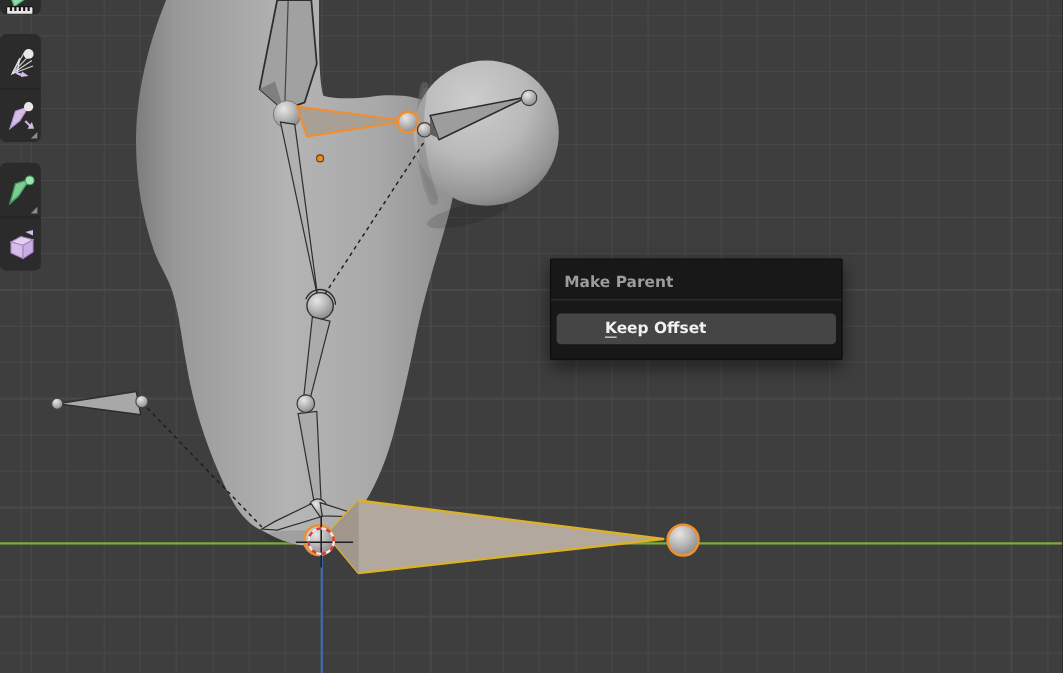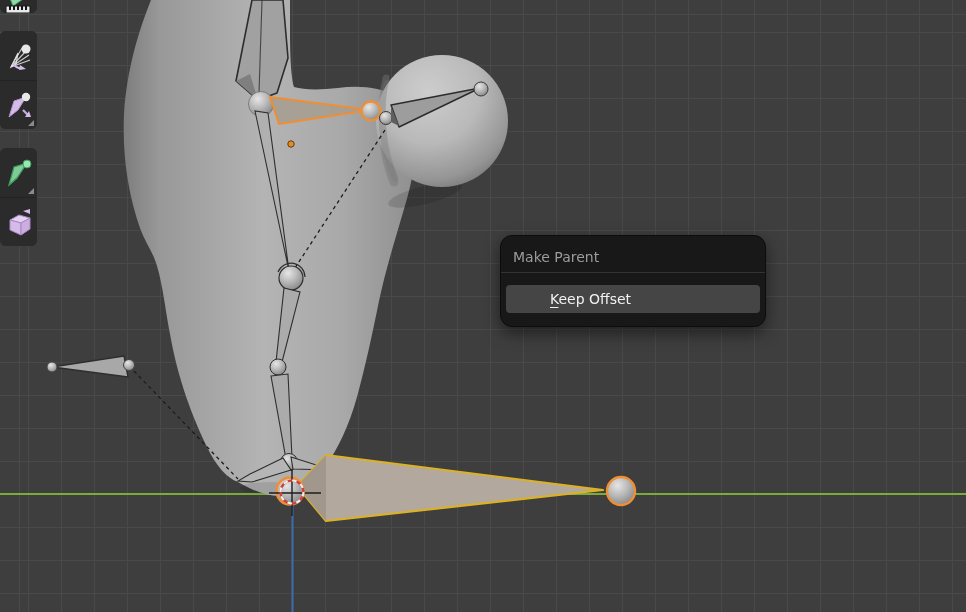--- a/index.html
+++ b/index.html
@@ -21,22 +21,22 @@
   .tool-group.g2{top:31px;}
   .tool-group.g3{top:148px;}
   .tool-btn{position:relative;display:flex;align-items:center;justify-content:center;
     width:37px;height:49px;background:var(--toolbar-button-bg,#2b2b2b);
     border:none;padding:0;cursor:pointer;}
   .tool-btn + .tool-btn{border-top:1px solid #232323;}
   .corner{position:absolute;right:3px;bottom:3px;width:0;height:0;
     border-left:6px solid transparent;border-bottom:6px solid #8b8b8b;}
   
   .context-menu{position:absolute;left:500px;top:235px;width:266px;
-    background:var(--menu-bg,#181818);border:1px solid #0c0c0c;border-radius:12px;
-    box-shadow:0 6px 16px rgba(0,0,0,.5);padding:4px 0 10px;}
+    background:var(--menu-bg,#181818);border:1px solid #0c0c0c;border-radius:1px;
+    box-shadow:0 6px 16px rgba(0,0,0,.5);padding:4px 0 10px;font-weight:bold;}
   .menu-title{color:#9c9c9c;font-size:14px;padding:9px 12px 5px;}
   .menu-sep{height:1px;background:#323232;margin:2px 0 6px;}
   .menu-item{height:28px;line-height:28px;margin:0 5px 3px;padding-left:44px;
     color:#d9d9d9;font-size:14px;border-radius:4px;cursor:pointer;}
   .menu-item.highlighted{background:var(--menu-highlight,#454545);color:#f1f1f1;margin-top:12px;}
   .accel{text-decoration:underline;text-underline-offset:3px;}
 </style>
 </head>
 <body>
 

